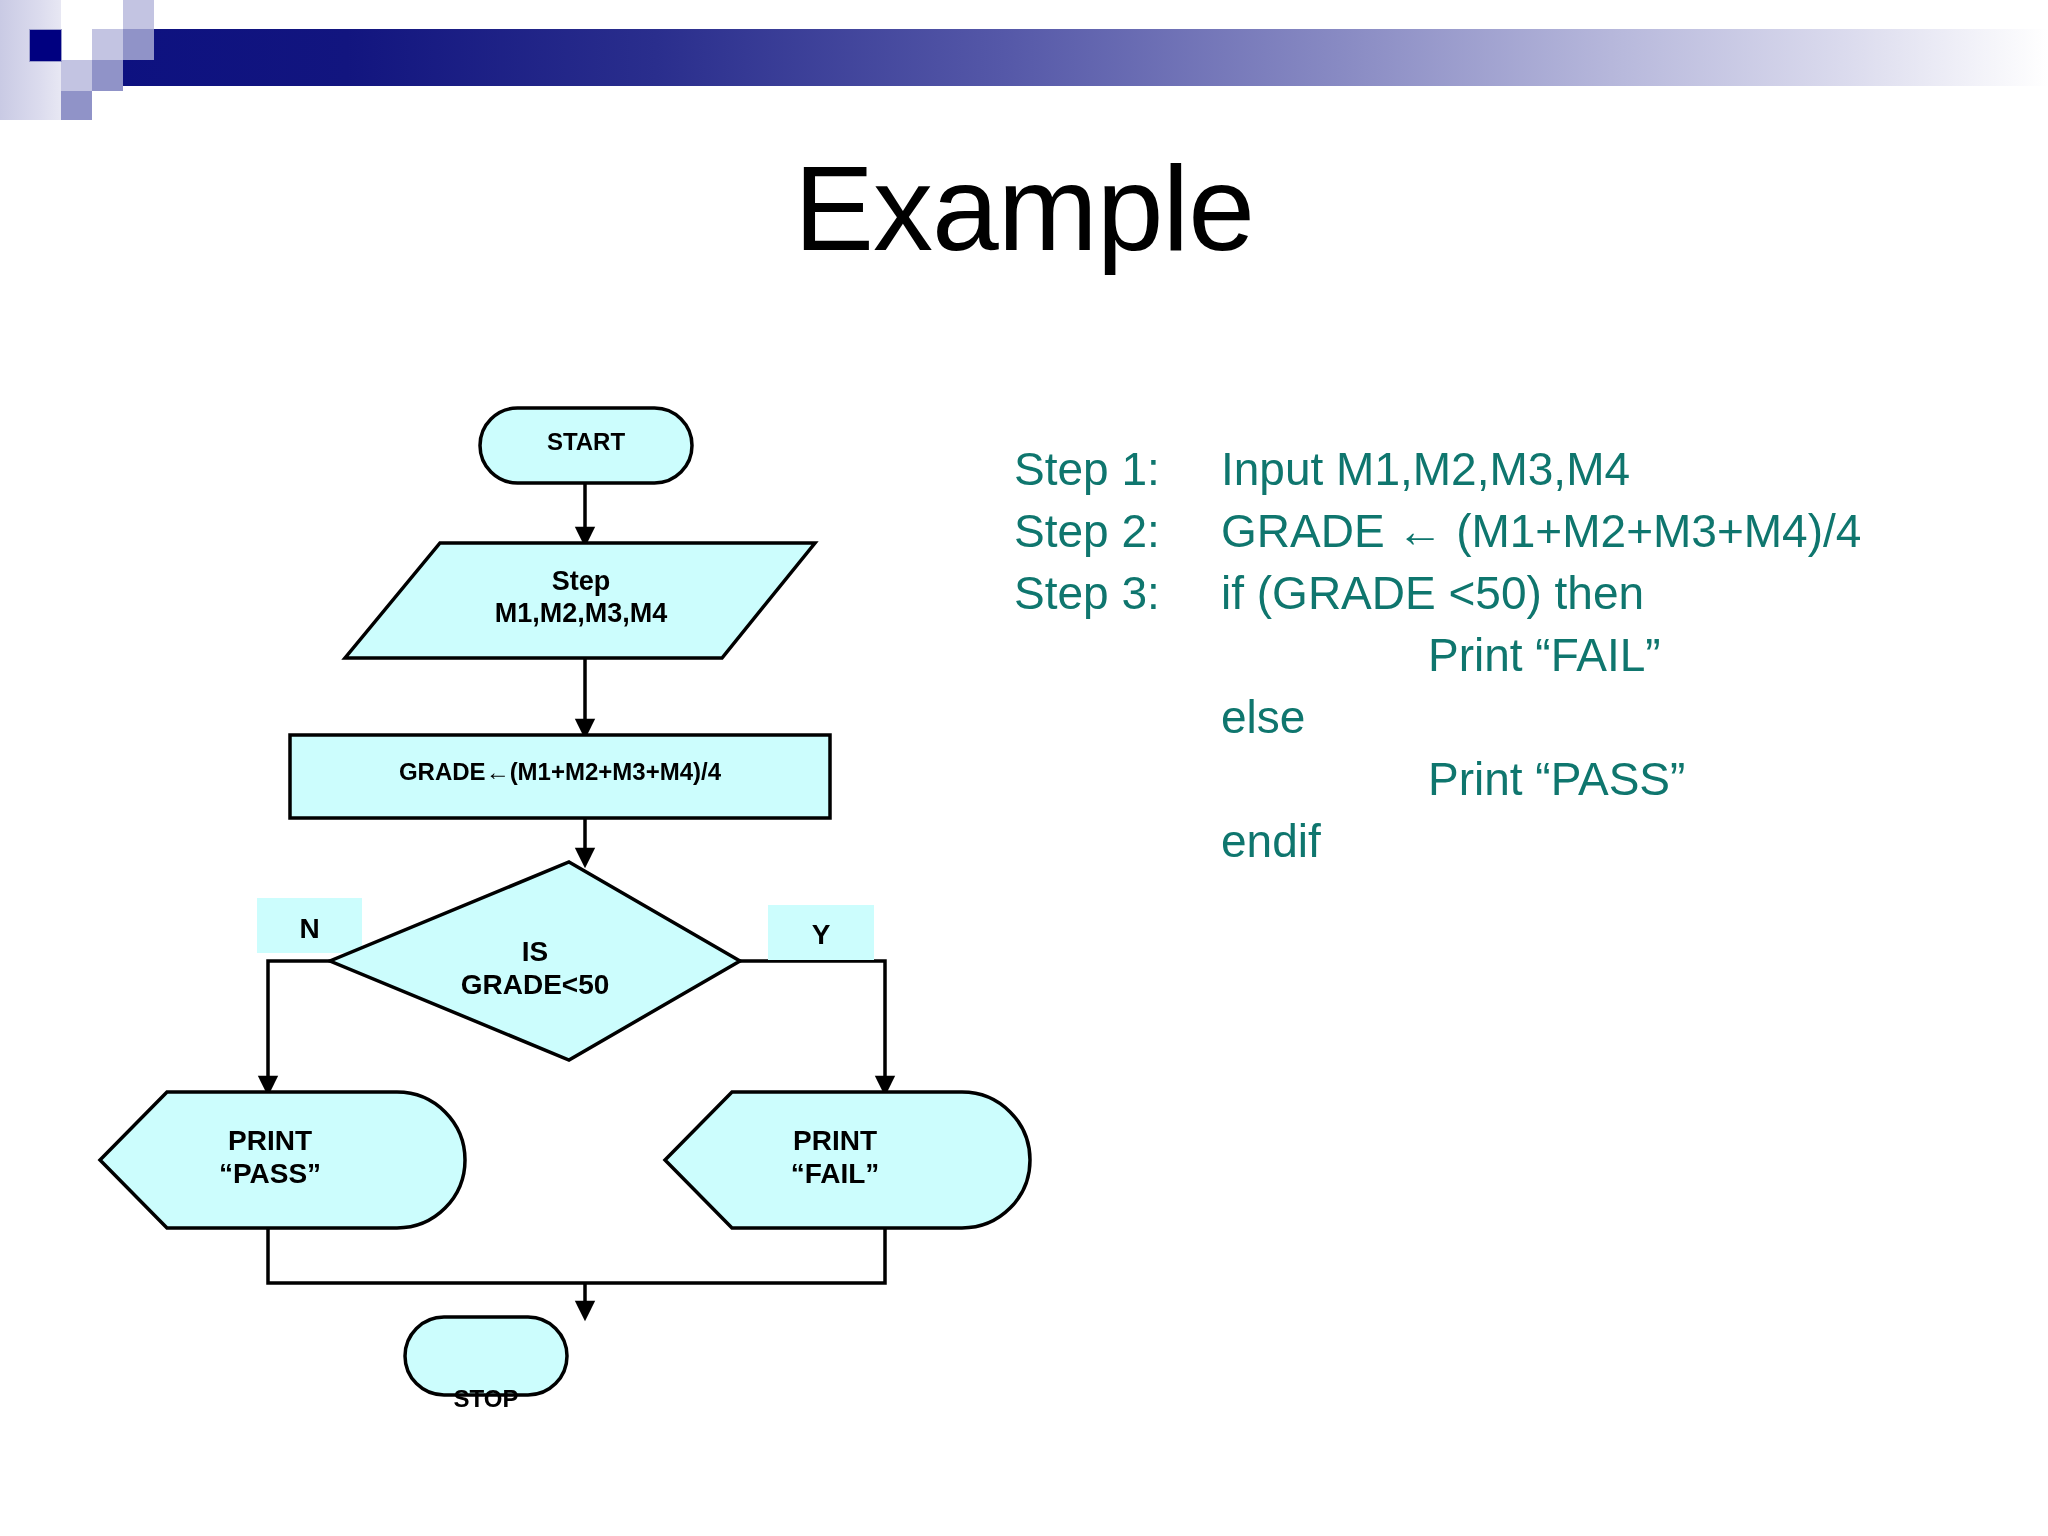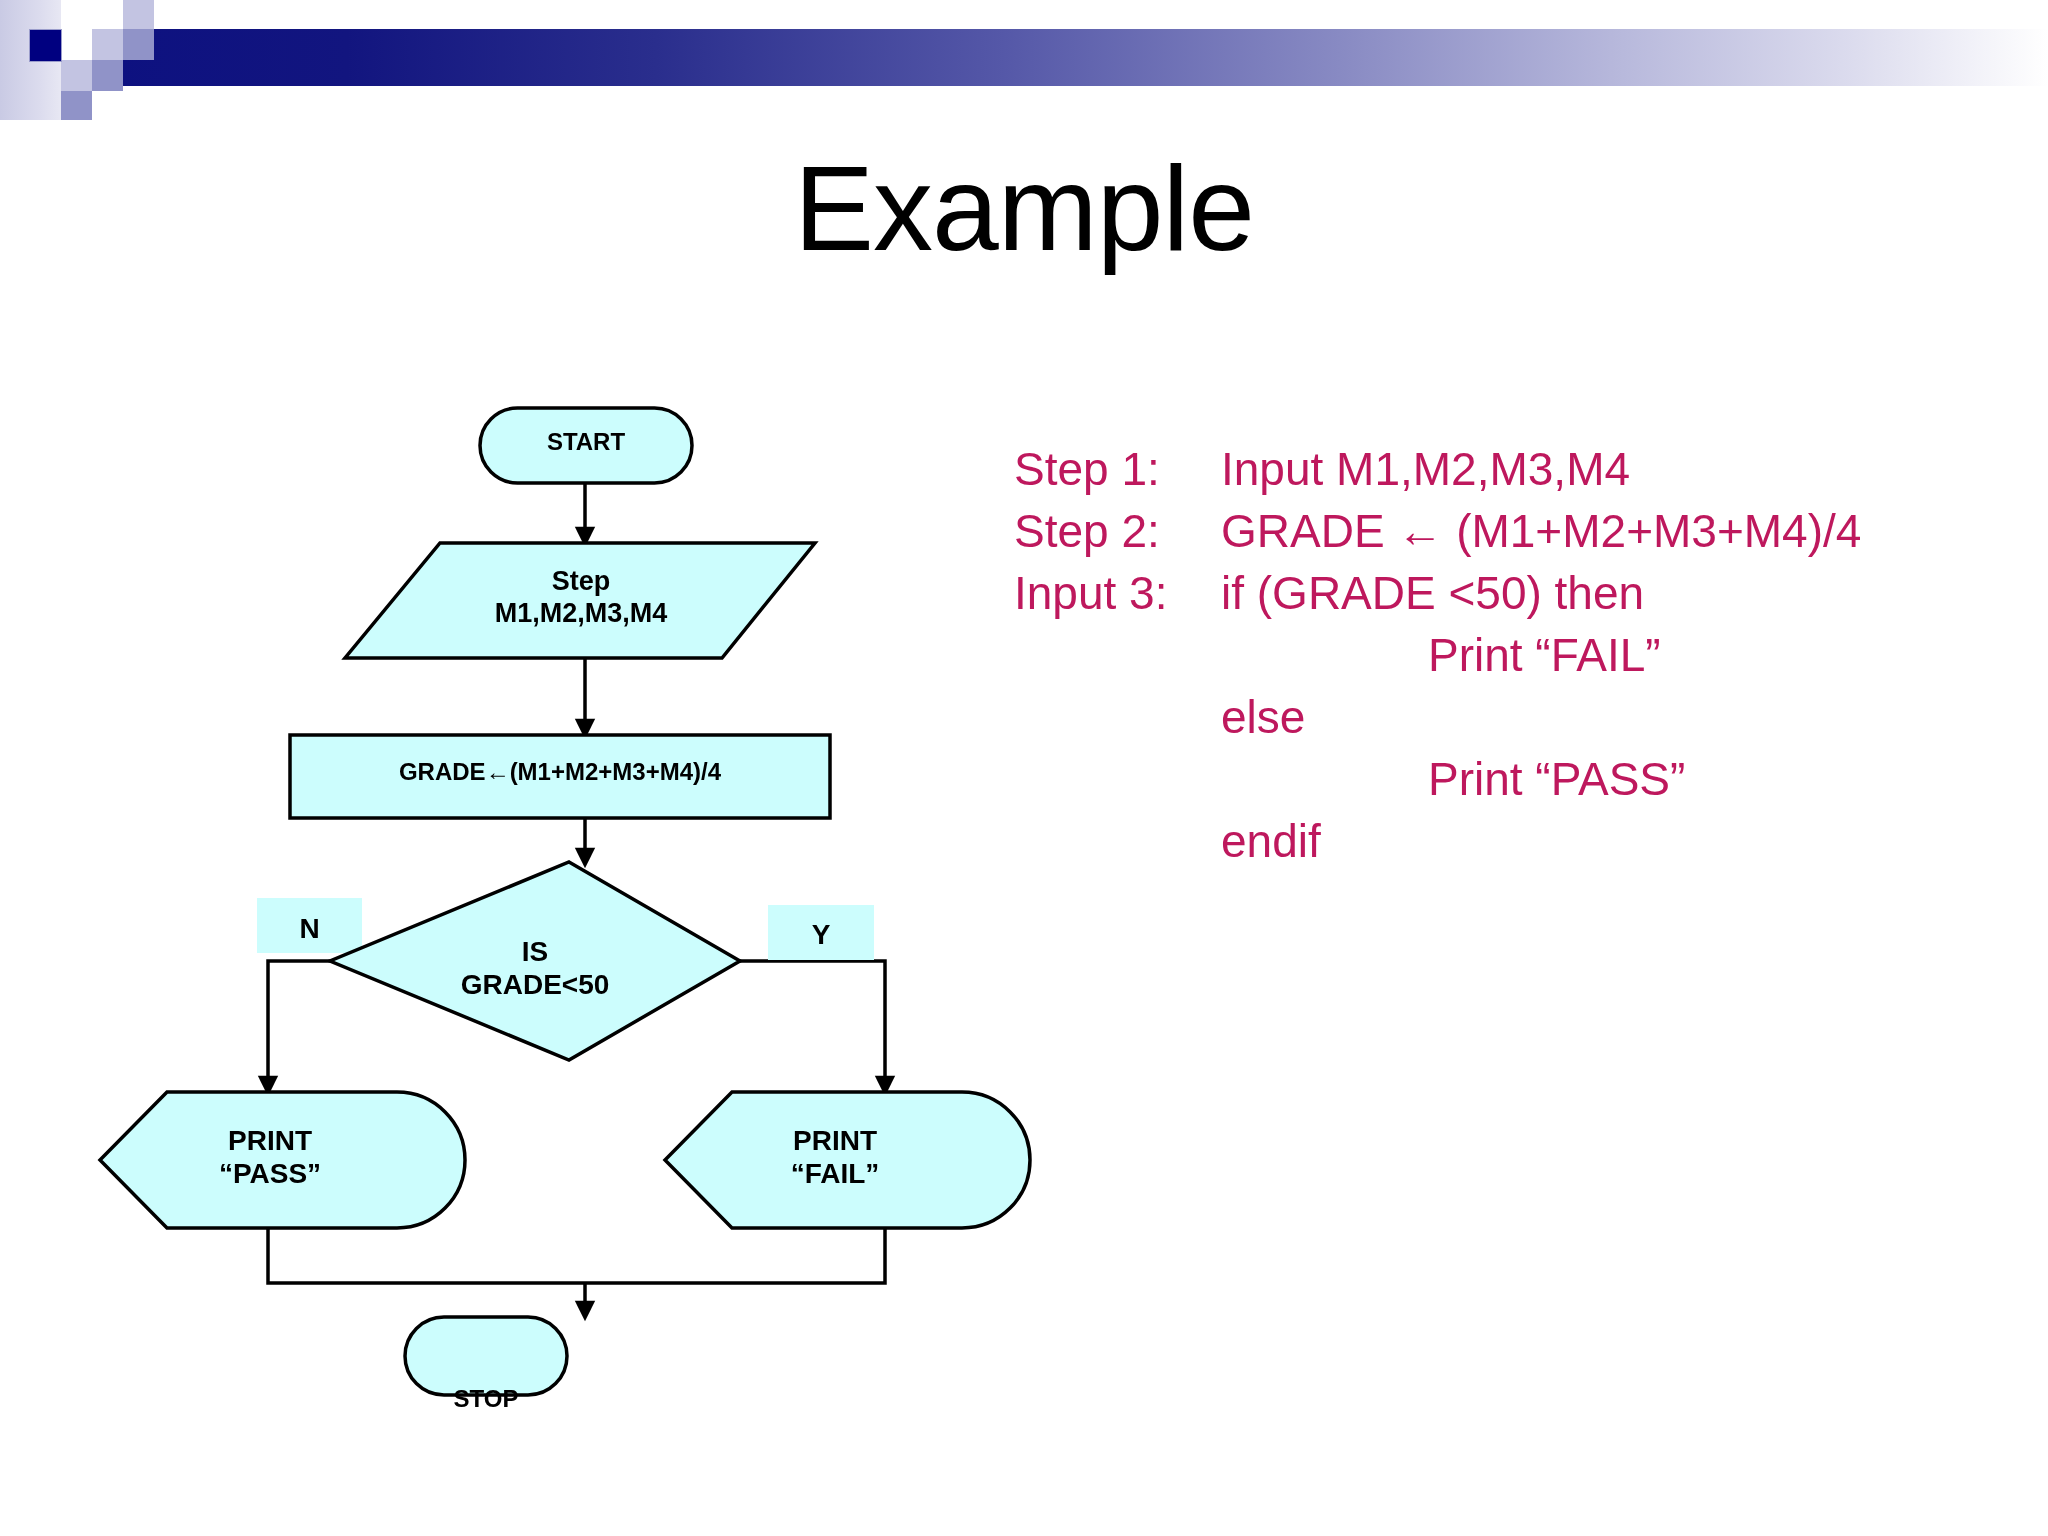--- a/index.html
+++ b/index.html
@@ -114,21 +114,21 @@
 
   
   #pseudocode {
     position: absolute;
     left: 1014px;
     top: 438px;
     width: 1010px;
     font-family: "Liberation Sans", sans-serif;
     font-size: 46px;
     font-weight: 400;
-    color: #be185d;
+    color: #0f766e;
     line-height: 62px;
   }
   .code-line { display: block; white-space: pre; }
   .code-line .lbl { display: inline-block; width: 207px; }
   .code-line.indent { padding-left: 207px; }
   .code-line.indent2 { padding-left: 414px; }
 </style>
 </head>
 <body>
 
@@ -201,18 +201,18 @@
   <div class="fc-label" id="label-fail">PRINT
 “FAIL”</div>
   <div class="fc-label" id="label-stop">STOP</div>
   <div class="fc-label" id="label-n">N</div>
   <div class="fc-label" id="label-y">Y</div>
 </div>
 
 <div id="pseudocode">
     <div class="code-line"><span class="lbl">Step 1:</span><span>Input M1,M2,M3,M4</span></div>
     <div class="code-line"><span class="lbl">Step 2:</span><span>GRADE ← (M1+M2+M3+M4)/4</span></div>
-    <div class="code-line"><span class="lbl">Input 3:</span><span>if (GRADE &lt;50) then</span></div>
+    <div class="code-line"><span class="lbl">Step 3:</span><span>if (GRADE &lt;50) then</span></div>
     <div class="code-line indent2"><span>Print “FAIL”</span></div>
     <div class="code-line indent"><span>else</span></div>
     <div class="code-line indent2"><span>Print “PASS”</span></div>
     <div class="code-line indent"><span>endif</span></div>
   </div>
 
 </body></html>

